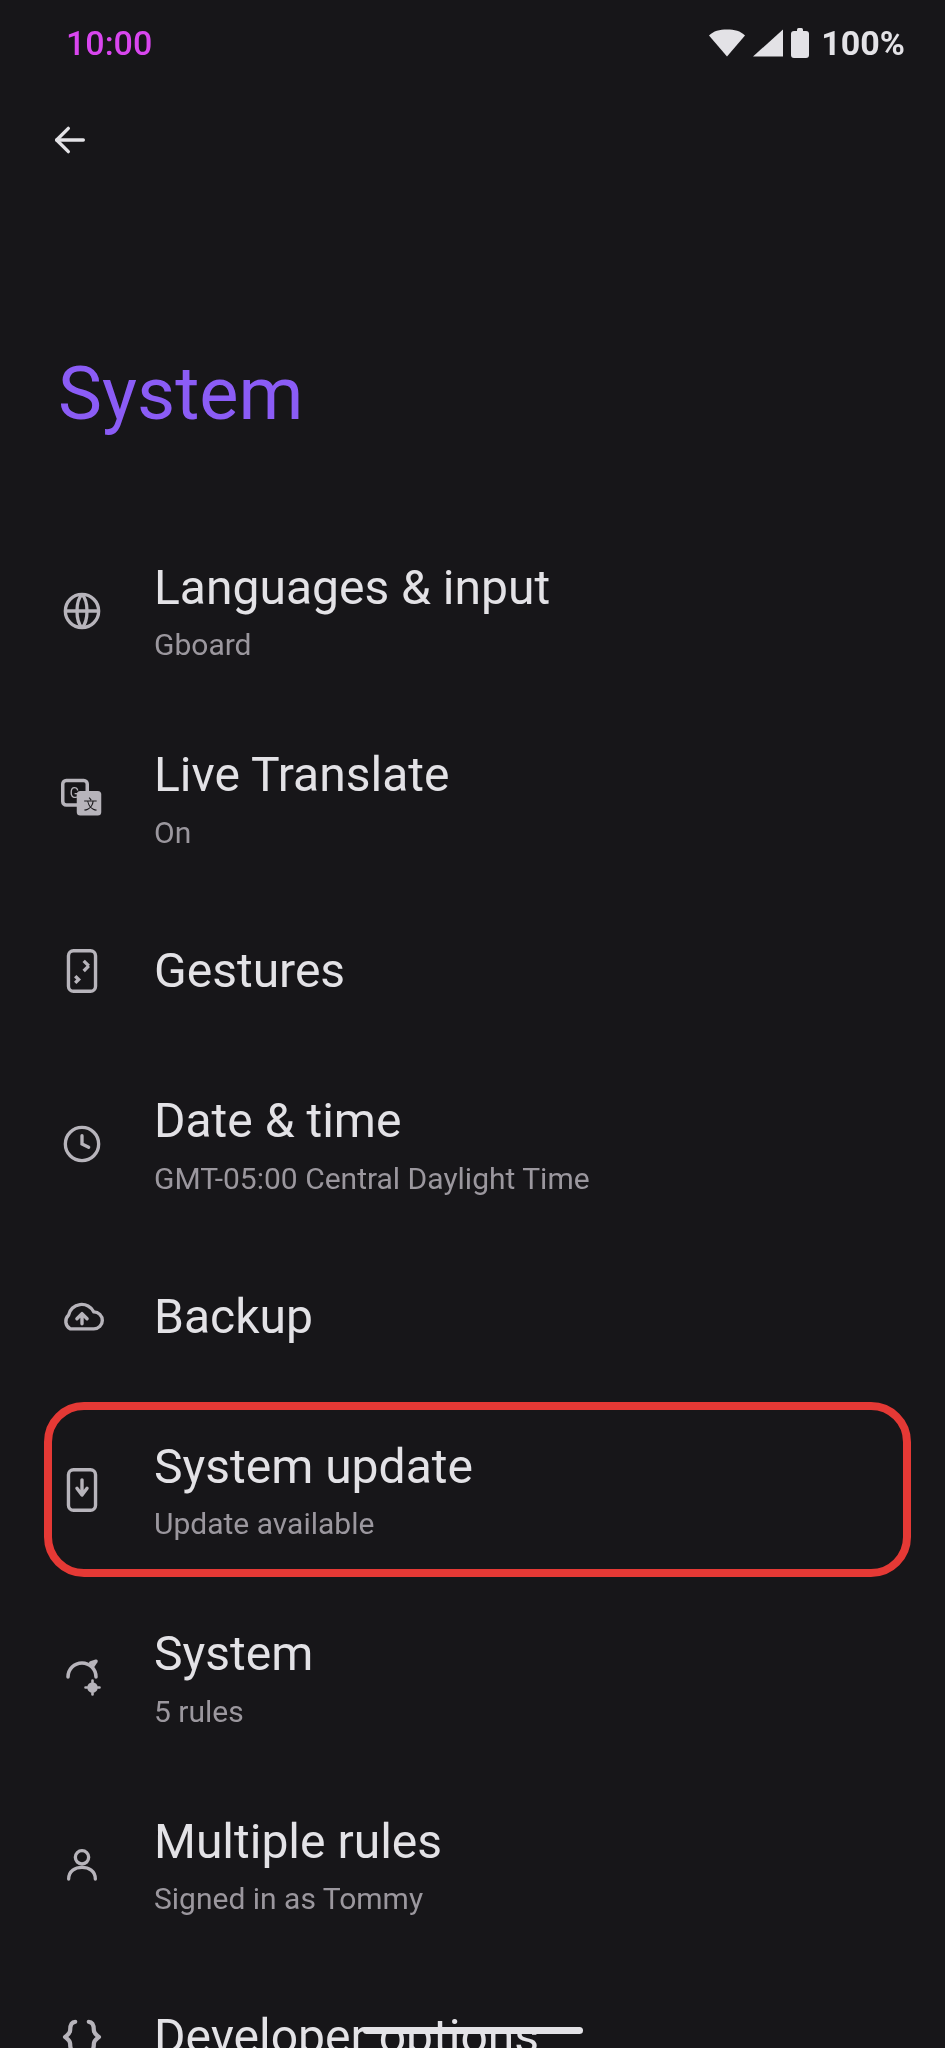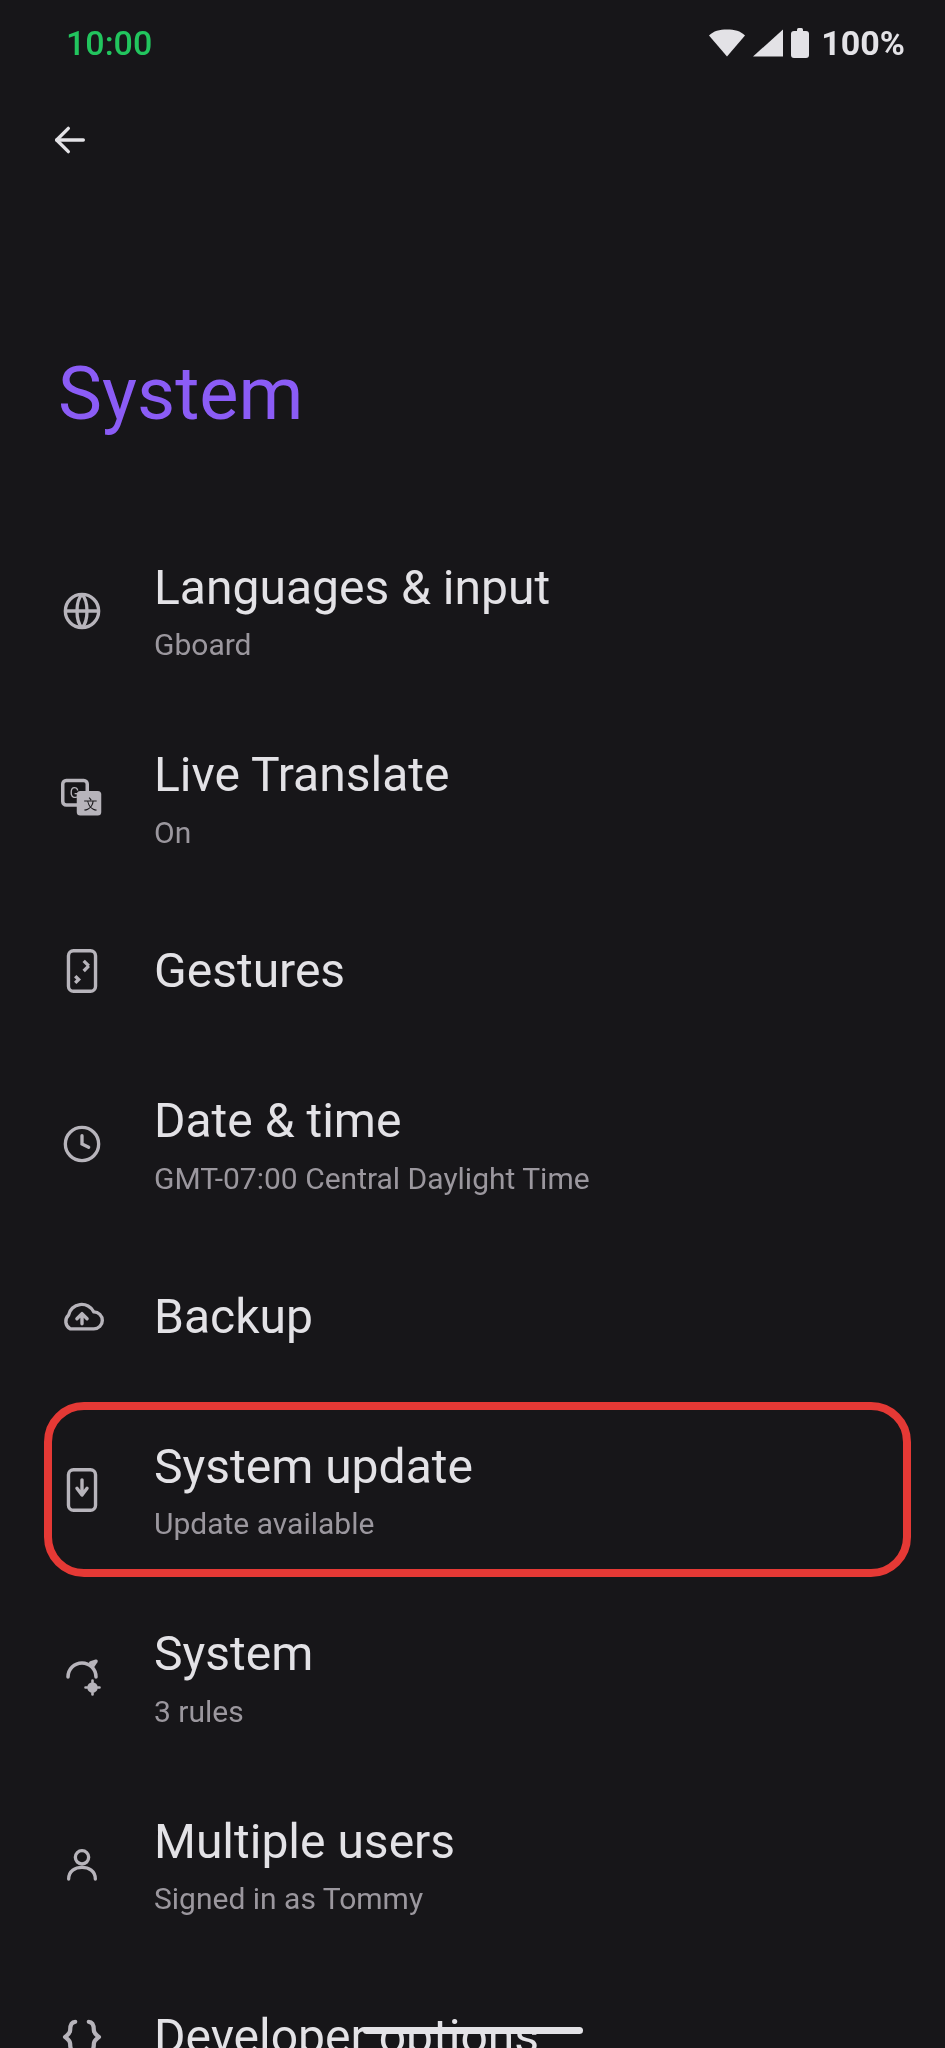--- a/index.html
+++ b/index.html
@@ -23,21 +23,21 @@
       display: flex;
       justify-content: space-between;
       align-items: center;
       padding: 18px 40px 12px 66px;
       height: 80px;
     }
     
     .status-time {
       font-size: 34px;
       font-weight: 500;
-      color: #22c55e;
+      color: #d946ef;
     }
     
     .status-icons {
       display: flex;
       align-items: center;
       gap: 8px;
     }
     
     .status-battery-text {
       font-size: 34px;
@@ -225,21 +225,21 @@
 
   <div class="item">
     <div class="icon-slot">
       <svg width="40" height="40" viewBox="0 0 24 24" stroke="#b7b4bb" stroke-width="2" fill="none" stroke-linecap="round">
           <circle cx="12" cy="12" r="10"></circle>
           <path d="M12 7 V12 L16 14"></path>
         </svg>
     </div>
     <div class="text-slot">
       <div class="item-title">Date &amp; time</div>
-      <div class="item-subtitle">GMT-07:00 Central Daylight Time</div>
+      <div class="item-subtitle">GMT-05:00 Central Daylight Time</div>
     </div>
   </div>
 
   <div class="item single-line">
     <div class="icon-slot">
       <svg width="44" height="34" viewBox="0 0 26 20" stroke="#b7b4bb" stroke-width="2" fill="none" stroke-linecap="round" stroke-linejoin="round">
           <path d="M20 17 A5 5 0 0 0 20 7 A8 8 0 0 0 5 9 A5 5 0 0 0 6 17 H20 Z"></path>
           <path d="M13 14 V9 M10 11 L13 8 L16 11"></path>
         </svg>
     </div>
@@ -266,33 +266,33 @@
     <div class="icon-slot">
       <svg width="42" height="42" viewBox="0 0 24 24" stroke="#b7b4bb" stroke-width="2" fill="none" stroke-linecap="round">
           <path d="M4 12 A8 8 0 0 1 20 12"></path>
           <path d="M18 6 L20 3 M20 3 L17 4"></path>
           <circle cx="18" cy="18" r="2" fill="#b7b4bb"></circle>
           <path d="M18 15 v-1 M18 21 v1 M15 18 h-1 M21 18 h1" stroke-width="1.5"></path>
         </svg>
     </div>
     <div class="text-slot">
       <div class="item-title">System</div>
-      <div class="item-subtitle">3 rules</div>
+      <div class="item-subtitle">5 rules</div>
     </div>
   </div>
 
   <div class="item">
     <div class="icon-slot">
       <svg width="40" height="40" viewBox="0 0 24 24" stroke="#b7b4bb" stroke-width="2" fill="none" stroke-linecap="round">
           <circle cx="12" cy="8" r="4"></circle>
           <path d="M4 21 C4 16 8 14 12 14 C16 14 20 16 20 21"></path>
         </svg>
     </div>
     <div class="text-slot">
-      <div class="item-title">Multiple users</div>
+      <div class="item-title">Multiple rules</div>
       <div class="item-subtitle">Signed in as Tommy</div>
     </div>
   </div>
 
   <div class="item single-line">
     <div class="icon-slot">
       <svg width="44" height="40" viewBox="0 0 26 22" stroke="#b7b4bb" stroke-width="2.5" fill="none" stroke-linecap="round" stroke-linejoin="round">
           <path d="M9 2 C6 2 6 5 6 7 C6 9 4 10 3 11 C4 12 6 13 6 15 C6 17 6 20 9 20"></path>
           <path d="M17 2 C20 2 20 5 20 7 C20 9 22 10 23 11 C22 12 20 13 20 15 C20 17 20 20 17 20"></path>
         </svg>

